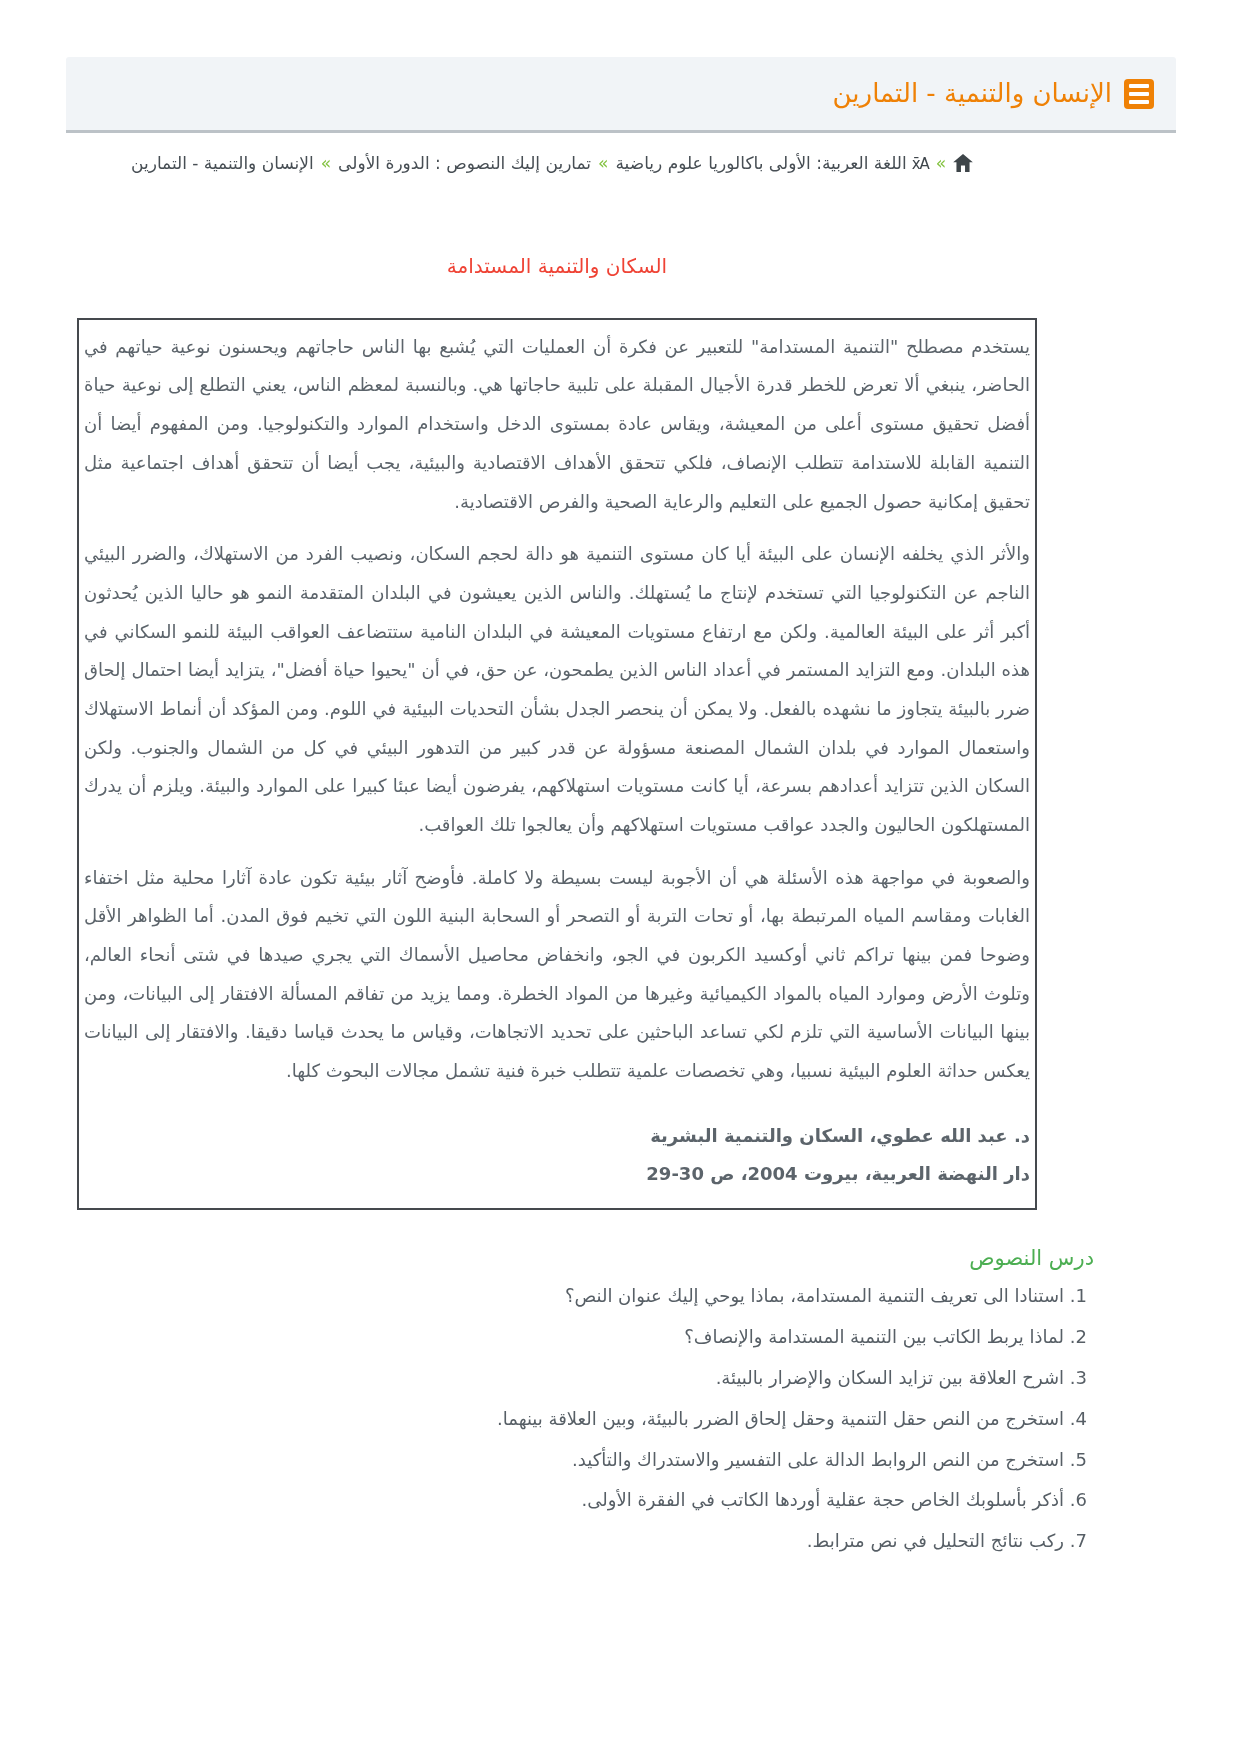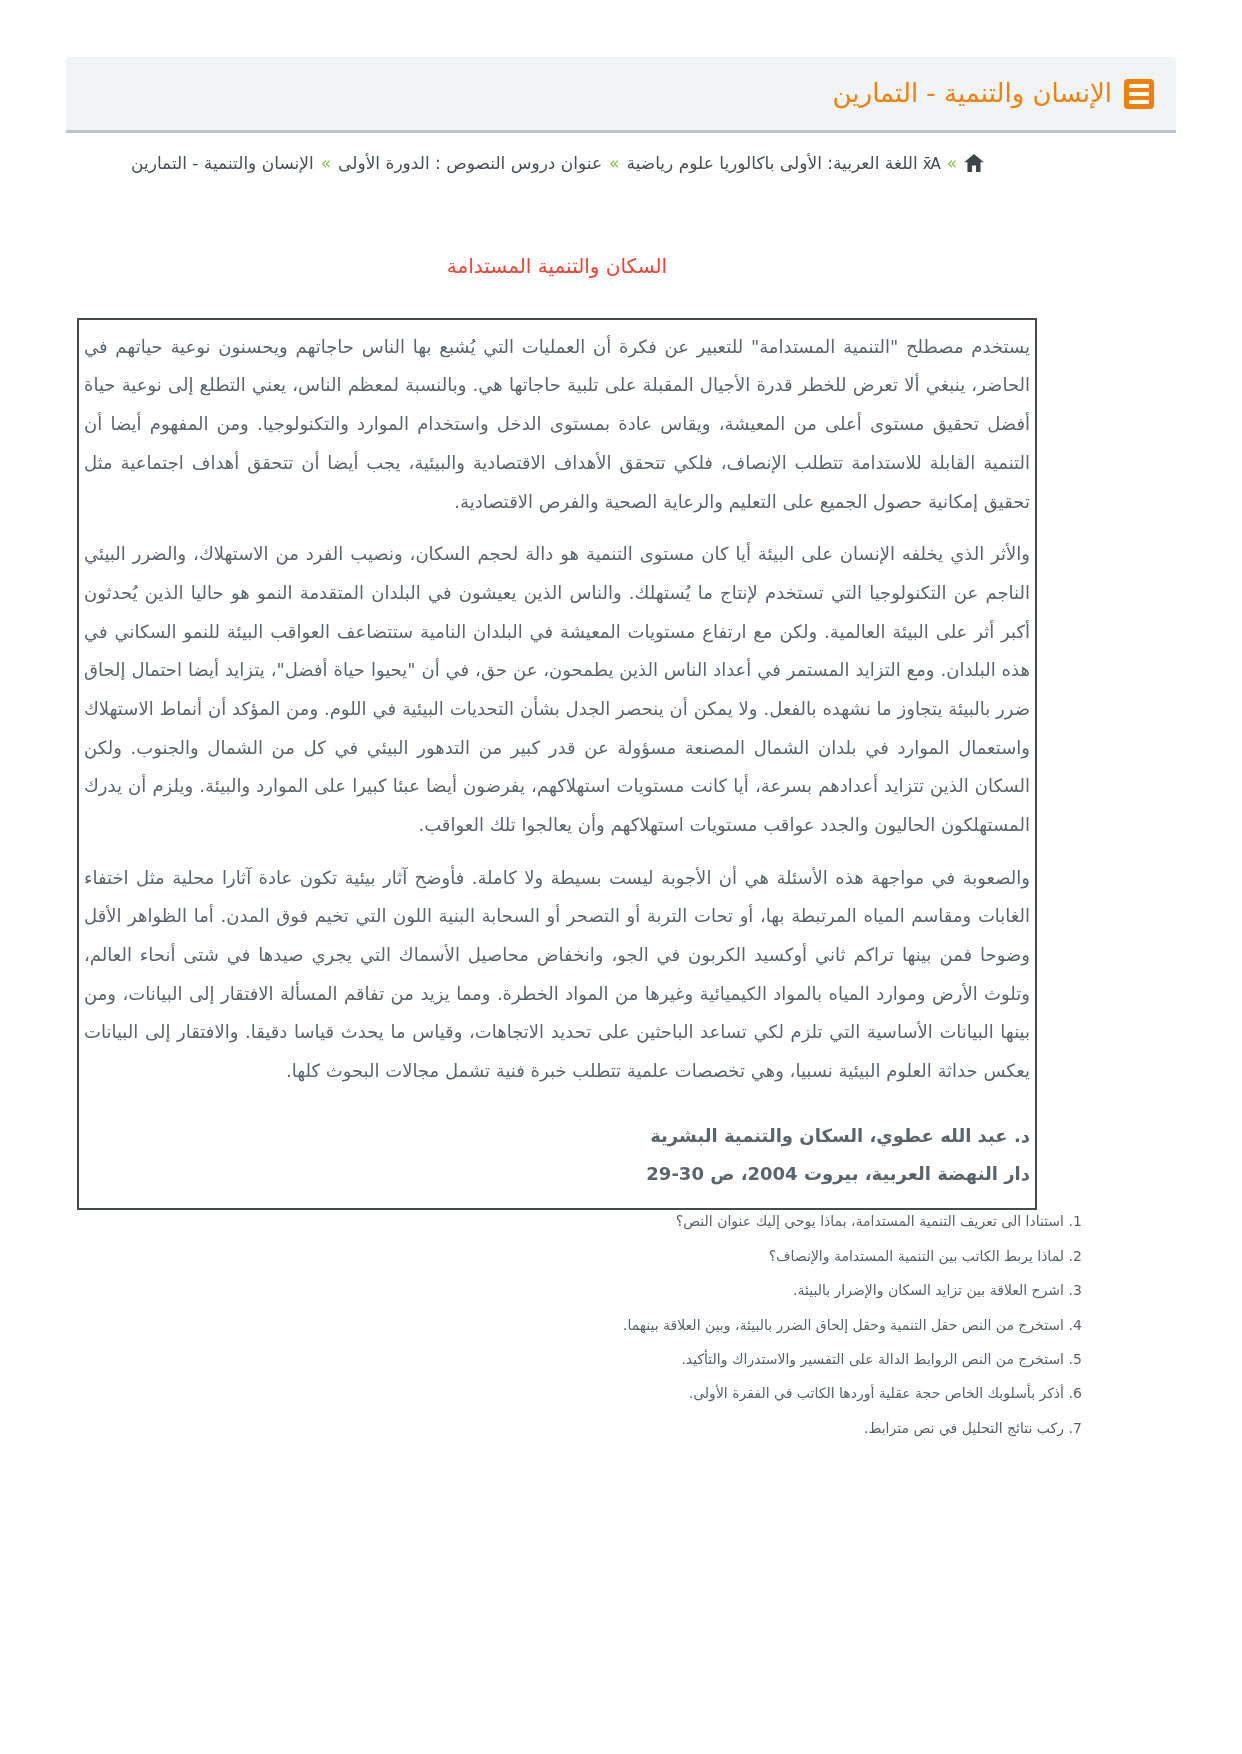--- a/index.html
+++ b/index.html
@@ -28,61 +28,62 @@
   .article{margin:0 57px 0 0;}
   .article-title{color:#ef4335;font-size:20px;font-weight:normal;text-align:center;margin:72px 0 40px 0;}
   .text-box{border:2px solid #45494e;background:#fff;padding:8px 5px 16px 5px;color:#5c646b;}
   .para{font-size:18px;line-height:2.15;text-align:justify;margin:0 0 14px 0;}
   .citation{margin-top:26px;}
   .cite-line{font-size:18px;line-height:2.1;text-align:right;font-weight:bold;}
 
   
   .section-heading{color:#4cae52;font-size:21px;font-weight:normal;margin:36px 0 12px 0;text-align:right;}
   .questions{margin:0;padding:0 30px 0 0;color:#575f66;}
-  .questions li{font-size:14px;line-height:1.6;margin:0 0 12px 0;text-align:right;}
+  .questions li{font-size:18px;line-height:1.6;margin:0 0 12px 0;text-align:right;}
   .lang-heading{margin-top:30px;}
 </style>
 </head>
 <body>
 
 <div class="page">
 
   <div class="header-bar">
     <span class="menu-icon">
       <i></i>
         <i></i>
         <i></i>
     </span>
     <h1 class="header-title">الإنسان والتنمية - التمارين</h1>
   </div>
 
   <nav class="breadcrumb">
     <a href="#"><span class="home-icon"><svg width="20" height="18" viewBox="0 0 24 22">
             <path d="M12 0 L24 10 L20 10 L20 22 L14.5 22 L14.5 14 L9.5 14 L9.5 22 L4 22 L4 10 L0 10 Z" fill="#3e4549"></path>
-          </svg></span></a><span class="crumb-sep">«</span><span class="translate-icon">x̄A</span><a href="#">اللغة العربية: الأولى باكالوريا علوم رياضية</a><span class="crumb-sep">«</span><a href="#">عنوان دروس النصوص : الدورة الأولى</a><span class="crumb-sep">«</span><span>الإنسان والتنمية - التمارين</span>
+          </svg></span></a><span class="crumb-sep">«</span><span class="translate-icon">x̄A</span><a href="#">اللغة العربية: الأولى باكالوريا علوم رياضية</a><span class="crumb-sep">«</span><a href="#">تمارين إليك النصوص : الدورة الأولى</a><span class="crumb-sep">«</span><span>الإنسان والتنمية - التمارين</span>
   </nav>
 
   <div class="content">
 
     <div class="article">
       <h2 class="article-title">السكان والتنمية المستدامة</h2>
 
       <div class="text-box">
         <div>
             <p class="para">يستخدم مصطلح "التنمية المستدامة" للتعبير عن فكرة أن العمليات التي يُشبع بها الناس حاجاتهم ويحسنون نوعية حياتهم في الحاضر، ينبغي ألا تعرض للخطر قدرة الأجيال المقبلة على تلبية حاجاتها هي. وبالنسبة لمعظم الناس، يعني التطلع إلى نوعية حياة أفضل تحقيق مستوى أعلى من المعيشة، ويقاس عادة بمستوى الدخل واستخدام الموارد والتكنولوجيا. ومن المفهوم أيضا أن التنمية القابلة للاستدامة تتطلب الإنصاف، فلكي تتحقق الأهداف الاقتصادية والبيئية، يجب أيضا أن تتحقق أهداف اجتماعية مثل تحقيق إمكانية حصول الجميع على التعليم والرعاية الصحية والفرص الاقتصادية.</p>
             <p class="para">والأثر الذي يخلفه الإنسان على البيئة أيا كان مستوى التنمية هو دالة لحجم السكان، ونصيب الفرد من الاستهلاك، والضرر البيئي الناجم عن التكنولوجيا التي تستخدم لإنتاج ما يُستهلك. والناس الذين يعيشون في البلدان المتقدمة النمو هو حاليا الذين يُحدثون أكبر أثر على البيئة العالمية. ولكن مع ارتفاع مستويات المعيشة في البلدان النامية ستتضاعف العواقب البيئة للنمو السكاني في هذه البلدان. ومع التزايد المستمر في أعداد الناس الذين يطمحون، عن حق، في أن "يحيوا حياة أفضل"، يتزايد أيضا احتمال إلحاق ضرر بالبيئة يتجاوز ما نشهده بالفعل. ولا يمكن أن ينحصر الجدل بشأن التحديات البيئية في اللوم. ومن المؤكد أن أنماط الاستهلاك واستعمال الموارد في بلدان الشمال المصنعة مسؤولة عن قدر كبير من التدهور البيئي في كل من الشمال والجنوب. ولكن السكان الذين تتزايد أعدادهم بسرعة، أيا كانت مستويات استهلاكهم، يفرضون أيضا عبئا كبيرا على الموارد والبيئة. ويلزم أن يدرك المستهلكون الحاليون والجدد عواقب مستويات استهلاكهم وأن يعالجوا تلك العواقب.</p>
             <p class="para">والصعوبة في مواجهة هذه الأسئلة هي أن الأجوبة ليست بسيطة ولا كاملة. فأوضح آثار بيئية تكون عادة آثارا محلية مثل اختفاء الغابات ومقاسم المياه المرتبطة بها، أو تحات التربة أو التصحر أو السحابة البنية اللون التي تخيم فوق المدن. أما الظواهر الأقل وضوحا فمن بينها تراكم ثاني أوكسيد الكربون في الجو، وانخفاض محاصيل الأسماك التي يجري صيدها في شتى أنحاء العالم، وتلوث الأرض وموارد المياه بالمواد الكيميائية وغيرها من المواد الخطرة. ومما يزيد من تفاقم المسألة الافتقار إلى البيانات، ومن بينها البيانات الأساسية التي تلزم لكي تساعد الباحثين على تحديد الاتجاهات، وقياس ما يحدث قياسا دقيقا. والافتقار إلى البيانات يعكس حداثة العلوم البيئية نسبيا، وهي تخصصات علمية تتطلب خبرة فنية تشمل مجالات البحوث كلها.</p>
           </div>
         <div class="citation">
             <div class="cite-line">د. عبد الله عطوي، السكان والتنمية البشرية</div>
             <div class="cite-line">دار النهضة العربية، بيروت 2004، ص 30-29</div>
           </div>
       </div>
     </div>
 
+    <h3 class="section-heading">درس النصوص</h3>
 
     <ol class="questions">
         <li class="question">استنادا الى تعريف التنمية المستدامة، بماذا يوحي إليك عنوان النص؟</li>
         <li class="question">لماذا يربط الكاتب بين التنمية المستدامة والإنصاف؟</li>
         <li class="question">اشرح العلاقة بين تزايد السكان والإضرار بالبيئة.</li>
         <li class="question">استخرج من النص حقل التنمية وحقل إلحاق الضرر بالبيئة، وبين العلاقة بينهما.</li>
         <li class="question">استخرج من النص الروابط الدالة على التفسير والاستدراك والتأكيد.</li>
         <li class="question">أذكر بأسلوبك الخاص حجة عقلية أوردها الكاتب في الفقرة الأولى.</li>
         <li class="question">ركب نتائج التحليل في نص مترابط.</li>
       </ol>

